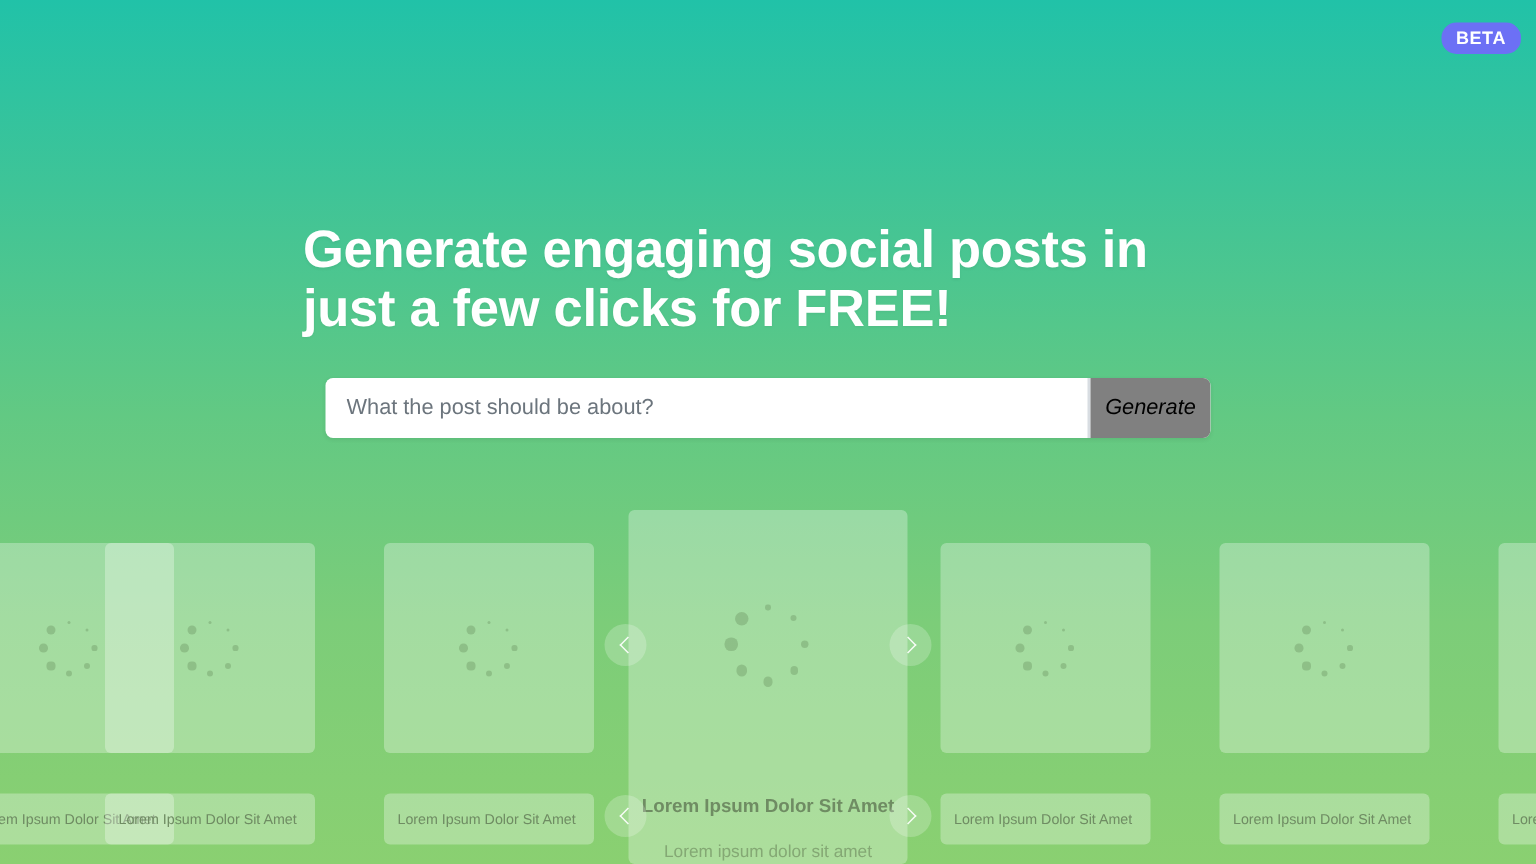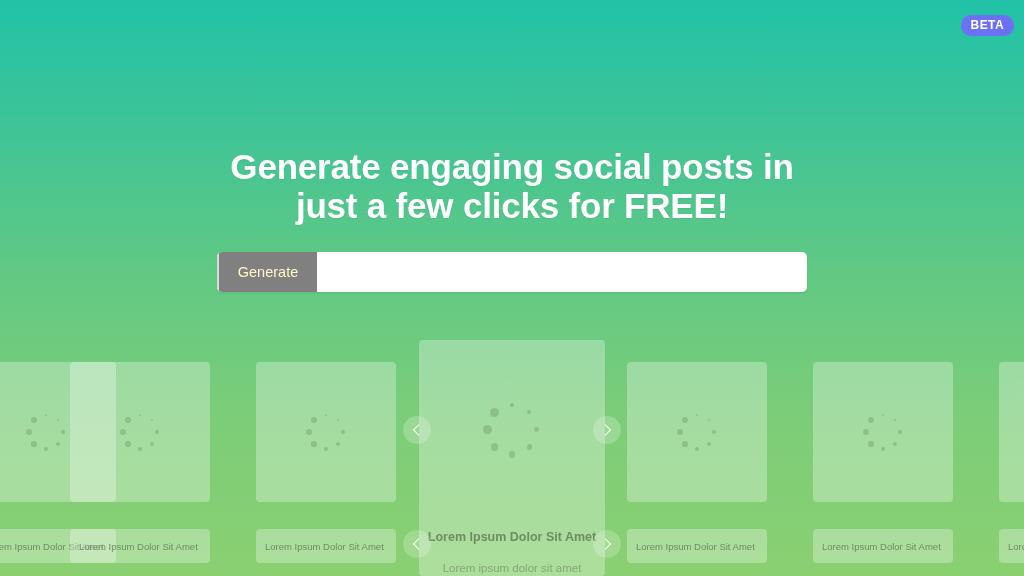--- a/index.html
+++ b/index.html
@@ -41,21 +41,21 @@
     top: 0;
     left: 0;
     width: 1024px;
     padding-top: 148px;
     z-index: 20;
   }
 
   .headline {
     width: 620px;
     margin: 0 auto;
-    text-align: center;
+    text-align: left;
     color: #ffffff;
     font-size: 35px;
     font-weight: bold;
     line-height: 1.1;
     letter-spacing: -0.2px;
     text-shadow: 0 1px 2px rgba(0,0,0,0.05);
   }
 
   
   .searchbar {
@@ -121,27 +121,28 @@
     height: 9px;
     margin-top: -6px;
     border-right: 1.6px solid #343a40;
     border-bottom: 1.6px solid #343a40;
     transform: rotate(45deg);
     pointer-events: none;
   }
 
   .generate-btn {
     flex: 0 0 auto;
-    width: 98px;
+    width: 80px;
     border: none;
     background: #808080;
-    color: #fef9c3;
+    color: #000000;
     font-family: "Liberation Sans", sans-serif;
     font-size: 14.5px;
     cursor: pointer;
+    font-style: italic;
   }
 
   
   .carousel {
     position: absolute;
     left: 0;
     top: 340px;
     width: 1024px;
     height: 236px;
     z-index: 10;
@@ -287,20 +288,21 @@
 </style>
 </head>
 <body>
 
 <div class="beta-badge">BETA</div>
 
 <div class="hero">
   <h1 class="headline">Generate engaging social posts in just a few clicks for FREE!</h1>
 
   <div class="searchbar">
+    <input class="search-input" type="text" placeholder="What the post should be about?" style="">
 
     <div class="sep"></div>
 
 
     <div class="sep"></div>
 
 
     <button class="generate-btn">Generate</button>
   </div>
 </div>

